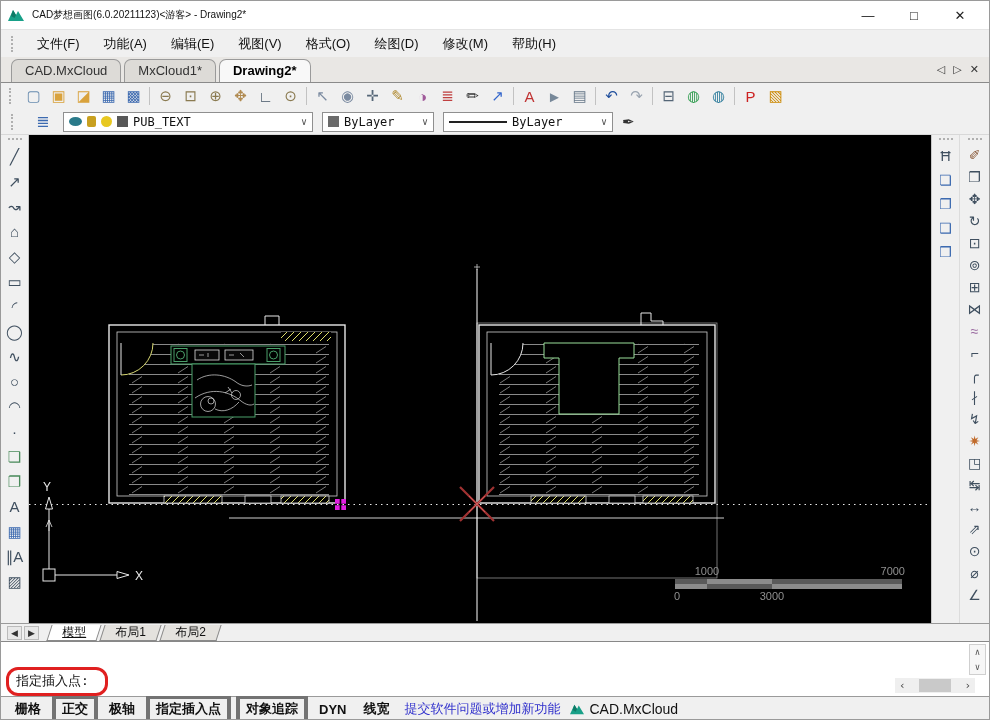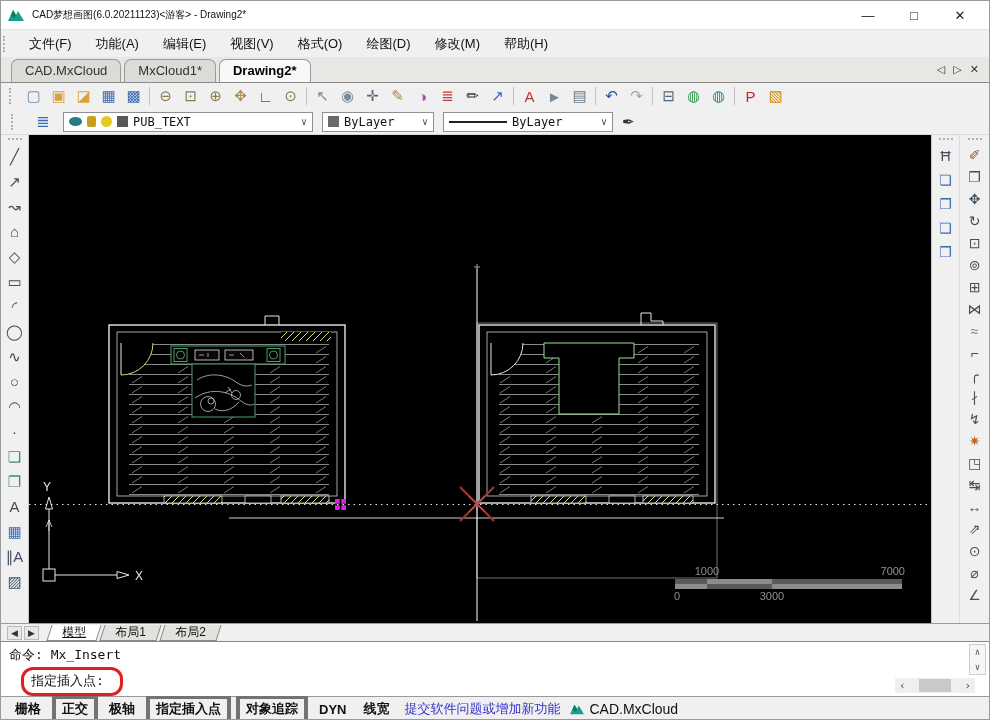--- a/index.html
+++ b/index.html
@@ -12,21 +12,21 @@
     color: #111;
     user-select: none;
   }
   
   .titlebar { height: 28px; background: #fff; display: flex; align-items: center; padding: 0 6px; gap: 7px; }
   .titlebar .app-logo { width: 18px; height: 16px; flex: 0 0 auto; }
   .title-text { font-size: 10px; }
   .win-btns { margin-left: auto; display: flex; gap: 0; }
   .win-btn { width: 46px; height: 26px; display: flex; align-items: center; justify-content: center; font-size: 13px; color: #222; }
   
-  .menubar { height: 28px; display: flex; align-items: center; gap: 2px; background: #f0f0f0; border-top: 1px solid #e4e4e4; }
+  .menubar { height: 28px; display: flex; align-items: center; padding-left: 8px; gap: 2px; background: #f0f0f0; border-top: 1px solid #e4e4e4; }
   .vgrip { width: 4px; height: 16px; border-left: 2px dotted #b0b0b0; margin: 0 8px 0 2px; }
   .menu-item { padding: 4px 12px; font-size: 13px; }
   
   .doctabs { height: 26px; background: #e9e7e4; display: flex; align-items: flex-end; padding-left: 10px; border-bottom: 1px solid #8a8a8a; }
   .doctab { padding: 3px 13px 4px; margin-right: 3px; font-size: 13px; background: #dddbd7; border: 1px solid #9a9a9a; border-bottom: none; border-radius: 7px 7px 0 0; color: #333; }
   .doctab.active { background: #f8f8f8; font-weight: bold; color: #000; }
   .doctab-ctrls { margin-left: auto; display: flex; gap: 8px; padding: 0 10px 6px; font-size: 11px; color: #333; }
   
   .toolbar1 { height: 26px; display: flex; align-items: center; background: #f0f0f0; padding-left: 6px; }
   .tb-icon { width: 25px; height: 22px; display: flex; align-items: center; justify-content: center; font-size: 15px; border-radius: 2px; }
@@ -55,21 +55,21 @@
   
   .layouttabs { height: 18px; background: #f0f0f0; border-top: 1px solid #9a9a9a; display: flex; align-items: center; padding-left: 6px; font-size: 12px; }
   .lt-nav { width: 15px; height: 14px; display: flex; align-items: center; justify-content: center; font-size: 9px; color: #333; border: 1px solid #bbb; background: #e8e8e8; margin-right: 2px; }
   .ltab { padding: 0 12px; height: 16px; line-height: 15px; border: 1px solid #8a8a8a; border-top: none; background: #e4e2de; transform: skewX(-18deg); margin-right: 3px; }
   .ltab > span { display: inline-block; transform: skewX(18deg); }
   .ltab.active { background: #ffffff; }
   .ltab.active > span { text-decoration: underline; }
   
   .command { height: 55px; background: #fff; border-top: 1px solid #888; position: relative; font-family: "DejaVu Sans Mono", monospace; font-size: 13px; }
   .cmd1 { padding: 4px 8px 0; }
-  .cmd2 { position: absolute; left: 20px; top: 25px; }
+  .cmd2 { position: absolute; left: 5px; top: 25px; }
   .prompt-box { display: inline-block; border: 3px solid #e02020; border-radius: 12px; padding: 2px 16px 3px 7px; }
   .vscroll { position: absolute; right: 3px; top: 2px; width: 17px; height: 31px; border: 1px solid #cfcfcf; background: #f6f6f6; display: flex; flex-direction: column; justify-content: space-between; align-items: center; font-size: 9px; color: #555; padding: 2px 0; }
   .hscroll { position: absolute; right: 14px; bottom: 3px; width: 80px; height: 15px; background: #efefef; display: flex; align-items: center; justify-content: space-between; font-size: 11px; color: #444; padding: 0 4px; }
   .hthumb { width: 32px; height: 13px; background: #c9c9c9; }
   
   .statusbar { height: 25px; background: #f0f0f0; border-top: 1px solid #9a9a9a; display: flex; align-items: center; padding: 0 8px; gap: 5px; font-size: 13px; }
   .coords { margin-right: auto; letter-spacing: 0.2px; }
   .toggle { padding: 1px 6px; white-space: nowrap; }
   .toggle.boxed { border: 4px solid #737373; }
   .status-link { color: #3030cc; white-space: nowrap; margin: 0 4px; }
@@ -376,21 +376,20 @@
       <div class="lt-nav">▶</div>
     </span>
   <span id="layout-tabs" style="display:flex;margin-left:8px;">
       <div class="ltab active"><span>模型</span></div>
       <div class="ltab"><span>布局1</span></div>
       <div class="ltab"><span>布局2</span></div>
     </span>
 </div>
 
 <div class="command">
-  <div class="cmd1">命令: Mx_Insert</div>
   <div class="cmd2">
     <span class="prompt-box">指定插入点:</span>
   </div>
   <div class="vscroll">
     <span>∧</span>
     <span>∨</span>
   </div>
   <div class="hscroll">
     <span>‹</span>
     <span class="hthumb"></span>

